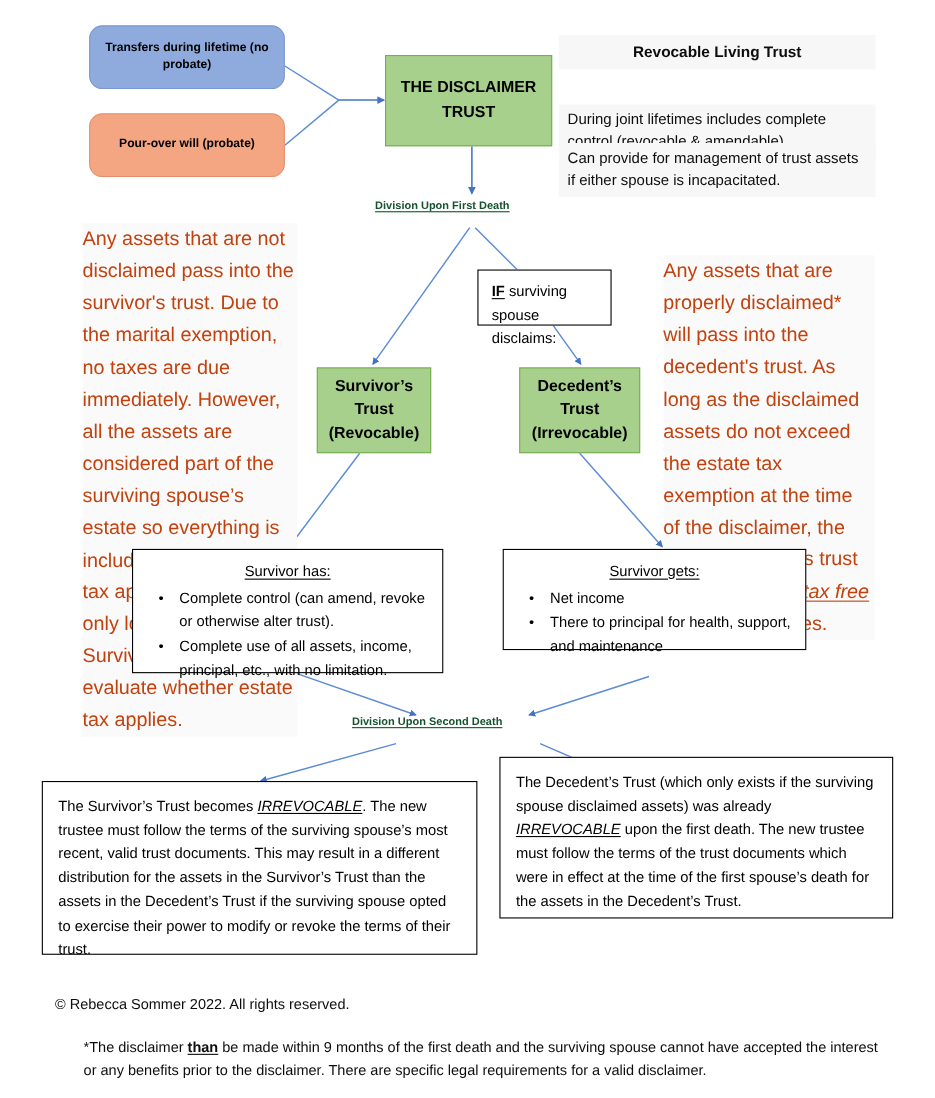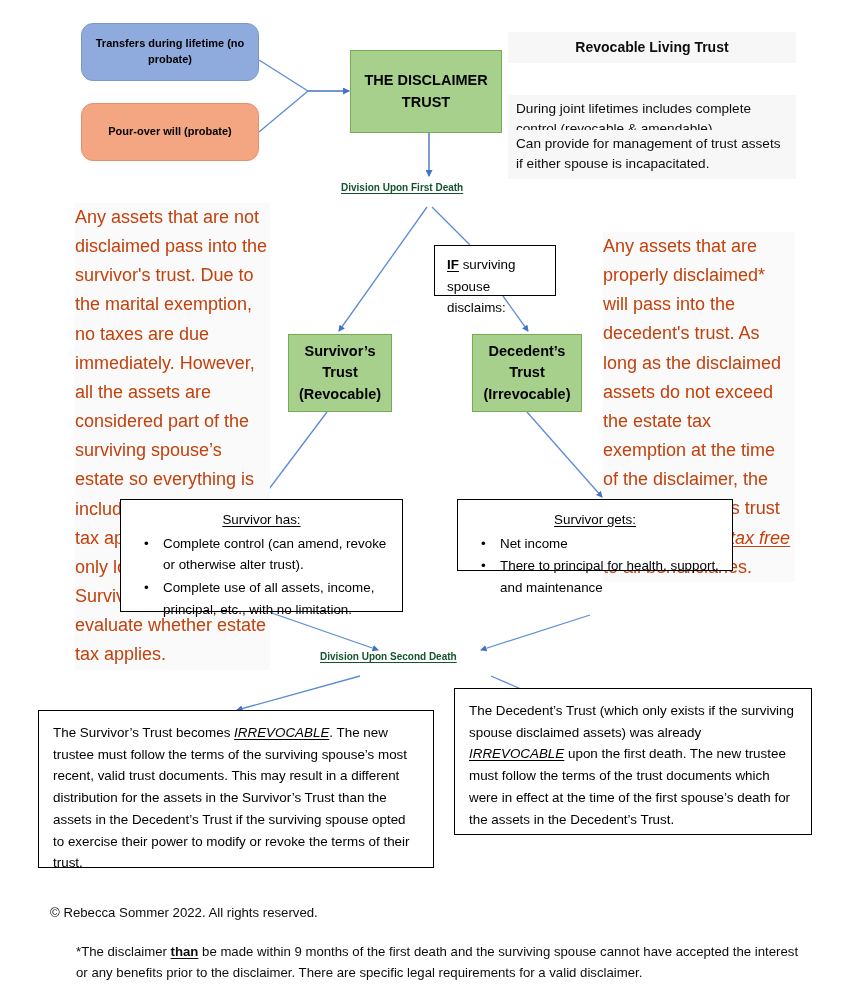--- a/index.html
+++ b/index.html
@@ -231,21 +231,21 @@
   </div>
 
   <div class="plainbox bulletbox" style="left:120px; top:499px; width:283px; height:113px;">
     <div class="bullet-head">Survivor has:</div>
     <ul>
       <li>Complete control (can amend, revoke or otherwise alter trust).</li>
       <li>Complete use of all assets, income, principal, etc., with no limitation.</li>
     </ul>
   </div>
 
-  <div class="plainbox bulletbox" style="left:457px; top:499px; width:276px; height:72px;">
+  <div class="plainbox bulletbox" style="left:457px; top:499px; width:276px; height:92px;">
     <div class="bullet-head">Survivor gets:</div>
     <ul>
       <li>Net income</li>
       <li>There to principal for health, support, and maintenance</li>
     </ul>
   </div>
 
   <div class="divider-heading" style="left:320px; top:651px;">
     <span>Division Upon Second Death</span>
   </div>

